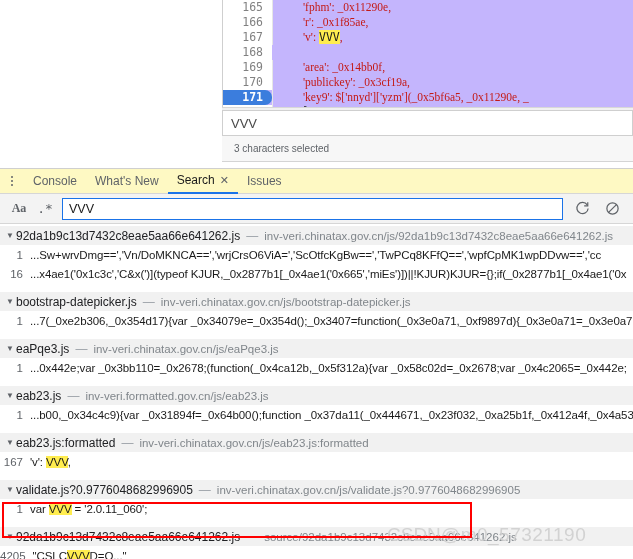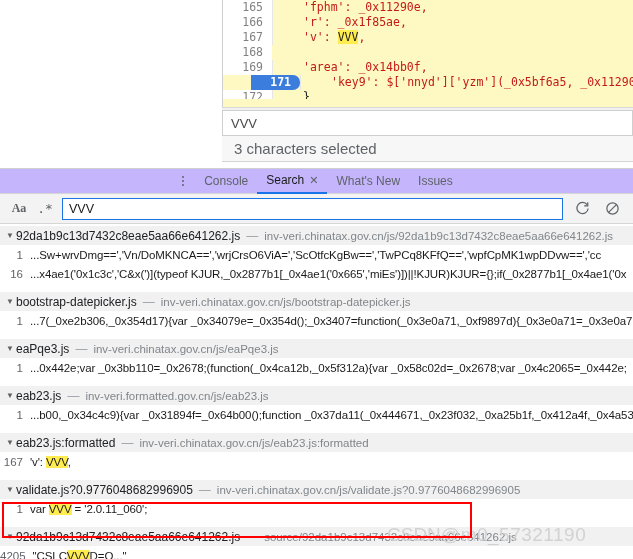--- a/index.html
+++ b/index.html
@@ -5,32 +5,32 @@
   html,body{margin:0;padding:0;}
   body{
     width:633px;height:559px;overflow:hidden;background:#ffffff;
     font-family:"Liberation Sans",sans-serif;font-size:12px;color:#202124;
     position:relative;
   }
 
   
   #editor-panel{
     position:absolute;left:222px;top:0;width:411px;height:108px;
-    background:#fef9c3;overflow:hidden;
+    background:#c4b5fd;overflow:hidden;
     border-left:1px solid #cfcfcf;
   }
   .code-row{height:15px;line-height:15px;display:flex;white-space:pre;
     font-family:"DejaVu Sans Mono",monospace;font-size:11.5px;}
   .ln{width:40px;text-align:right;padding-right:9px;color:#818181;
       box-sizing:border-box;flex:0 0 49px;background:#ffffff;}
   .ln.cur{background:#3b7ddd;color:#ffffff;font-weight:bold;
-     border-top-right-radius:7px;border-bottom-right-radius:7px;margin-left:28px;}
+     border-top-right-radius:7px;border-bottom-right-radius:7px;}
   .gutter-sep{border-left:1px solid #e6e6e6;}
   .code-txt{padding-left:30px;color:#1a1a1a;}
-  .tok-str{color:#c41a16;}
+  .tok-str{color:#c41a16;font-family:Liberation Serif, serif;}
   .tok-var{color:#1a1a1a;}
   .hl{background:#ffed4f;}
   .row-cut{overflow:hidden;height:9px;line-height:15px;}
 
   
   #editor-bottom-edge{
     position:absolute;left:222px;top:107px;width:411px;height:2px;background:#f1f1f1;
     border-top:1px solid #d8d8d8;
   }
 
@@ -40,34 +40,34 @@
     background:#ffffff;border:1px solid #cfcfcf;box-sizing:border-box;
   }
   #sel-input{
     width:100%;height:100%;border:0;outline:0;background:transparent;
     font-family:"Liberation Sans",sans-serif;font-size:13px;color:#4a4a4a;
     padding:0 8px;box-sizing:border-box;
   }
   #sel-status-bar{
     position:absolute;left:222px;top:136px;width:411px;height:26px;
     background:#f7f7f7;border-bottom:1px solid #d4d4d4;box-sizing:border-box;
-    display:flex;align-items:center;padding-left:12px;color:#5f6368;font-size:15px;
+    display:flex;align-items:center;padding-left:12px;color:#5f6368;font-size:10px;
   }
   #panel-gap{
     position:absolute;left:222px;top:162px;width:411px;height:6px;background:#ffffff;
   }
 
   
   #drawer{
     position:absolute;left:0;top:168px;width:633px;height:391px;background:#ffffff;
     border-top:1px solid #cfcfcf;box-sizing:border-box;
   }
   #tabbar{
-    height:25px;display:flex;align-items:center;background:#c4b5fd;
-    border-bottom:1px solid #d6d6d6;box-sizing:border-box;position:relative;justify-content:center;
+    height:25px;display:flex;align-items:center;background:#fef9c3;
+    border-bottom:1px solid #d6d6d6;box-sizing:border-box;position:relative;
   }
   #kebab{width:24px;display:flex;flex-direction:column;align-items:center;
     justify-content:center;gap:2px;cursor:pointer;}
   #kebab i{width:2px;height:2px;background:#5f6368;display:block;border-radius:50%;}
   .tab{
     height:25px;line-height:25px;padding:0 9px;color:#5f6368;font-size:12px;
     cursor:pointer;box-sizing:border-box;display:flex;align-items:center;gap:5px;
     white-space:nowrap;
   }
   .tab.active{color:#1a1a1a;border-bottom:2px solid #1a73e8;}
@@ -153,20 +153,24 @@
     <span class="code-txt gutter-sep"><span class="tok-str">'v': </span><span class="hl">VVV</span><span class="tok-str">,</span></span>
   </div>
   <div class="code-row">
     <span class="ln">168</span>
   </div>
   <div class="code-row">
     <span class="ln">169</span>
     <span class="code-txt gutter-sep tok-str">'area': _0x14bb0f,</span>
   </div>
   <div class="code-row">
+    <span class="ln">170</span>
+    <span class="code-txt gutter-sep tok-str">'publickey': _0x3cf19a,</span>
+  </div>
+  <div class="code-row">
     <span class="ln cur">171</span>
     <span class="code-txt gutter-sep tok-str">'key9': $['nnyd']['yzm'](_0x5bf6a5, _0x11290e, _</span>
   </div>
   <div class="code-row row-cut">
     <span class="ln">172</span>
     <span class="code-txt gutter-sep tok-var">},</span>
   </div>
 </div>
 <div id="editor-bottom-edge"></div>
 
@@ -182,26 +186,26 @@
 
   <div id="tabbar">
     <div id="kebab">
         <i></i>
         <i></i>
         <i></i>
       </div>
     <div class="tab">
       <span>Console</span>
     </div>
+    <div class="tab">
+      <span>What's New</span>
+    </div>
     <div class="tab active">
       <span>Search</span>
       <span class="closex">✕</span>
-    </div>
-    <div class="tab">
-      <span>What's New</span>
     </div>
     <div class="tab">
       <span>Issues</span>
     </div>
   </div>
 
   <div id="searchbar">
     <div class="tb-ico" id="aa-ico">Aa</div>
     <div class="tb-ico" id="regex-ico">.*</div>
     <div id="query-box">

